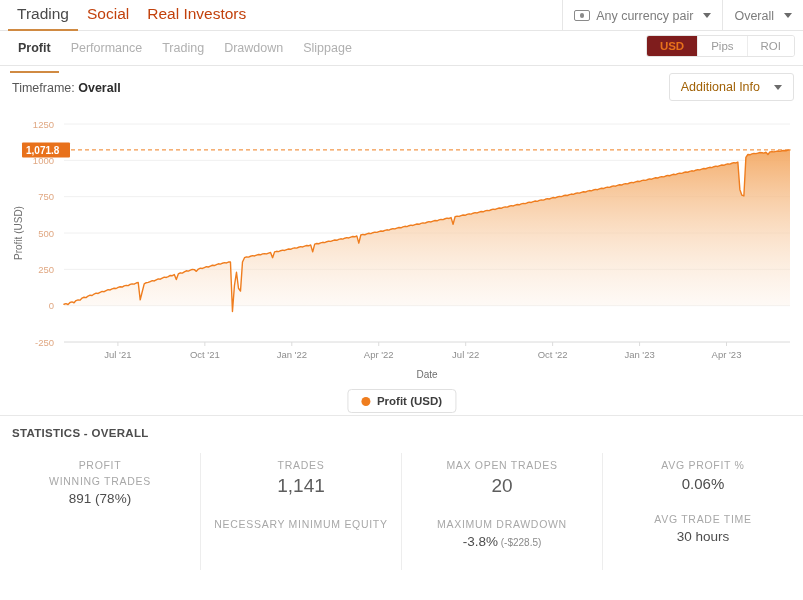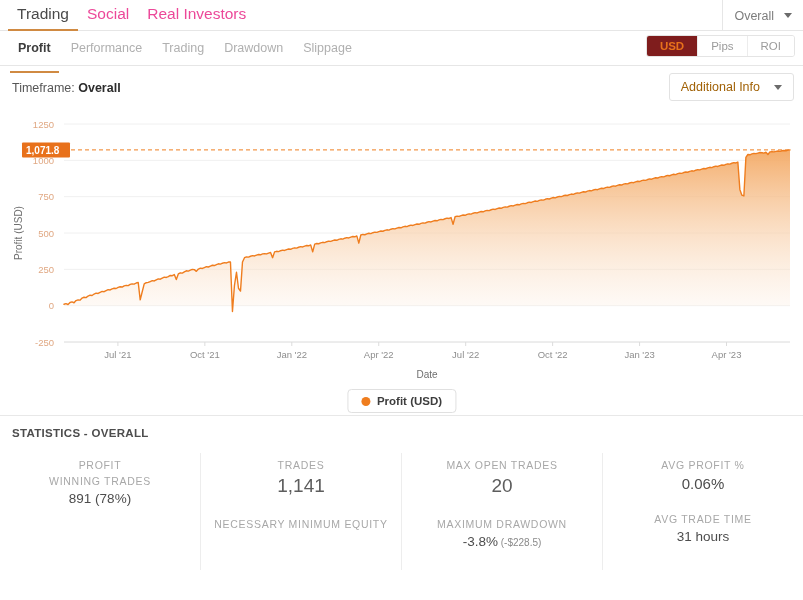--- a/index.html
+++ b/index.html
@@ -21,21 +21,21 @@
   .topnav {
     position: relative;
     height: 31px;
     border-bottom: 1px solid #e6e6e6;
     display: flex;
     align-items: flex-start;
     padding-left: 8px;
   }
   .topnav-item {
     font-size: 15.5px;
-    color: #ec4899;
+    color: #c2410c;
     padding: 4px 9px 7px 9px;
     line-height: 19px;
     cursor: pointer;
     position: relative;
     white-space: nowrap;
   }
   .topnav-item.active {
     color: #4a4a4a;
   }
   .topnav-item.active::after {
@@ -280,20 +280,25 @@
       <span>Trading</span>
     </div>
     <div class="topnav-item">
       <span>Social</span>
     </div>
     <div class="topnav-item">
       <span>Real Investors</span>
     </div>
 
     <div class="topnav-right">
+      <div class="ctrl">
+        <span class="banknote"></span>
+        <span>Any currency pair</span>
+        <span class="caret"></span>
+      </div>
       <div class="ctrl">
         <span>Overall</span>
         <span class="caret"></span>
       </div>
     </div>
   </div>
 
   <div class="subnav">
     <div class="subnav-item active">
       <span>Profit</span>
@@ -410,19 +415,19 @@
         <div class="stat-label">MAX OPEN TRADES</div>
         <div class="stat-value">20</div>
         <div class="stat-label">MAXIMUM DRAWDOWN</div>
         <div class="stat-value small"><span>-3.8%</span><span class="sub"> (-$228.5)</span></div>
       </div>
 
       <div class="stat-col">
         <div class="stat-label">AVG PROFIT %</div>
         <div class="stat-value small" style="font-size:15px">0.06%</div>
         <div class="stat-label">AVG TRADE TIME</div>
-        <div class="stat-value small">31 hours</div>
+        <div class="stat-value small">30 hours</div>
       </div>
 
     </div>
   </div>
 
 </div>
 
 </body></html>

